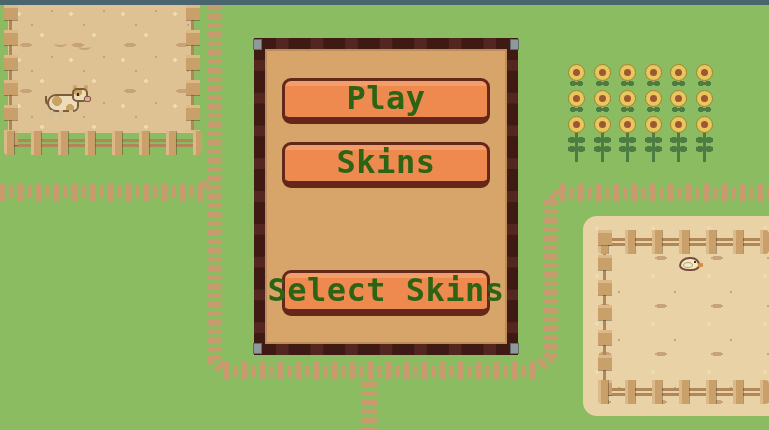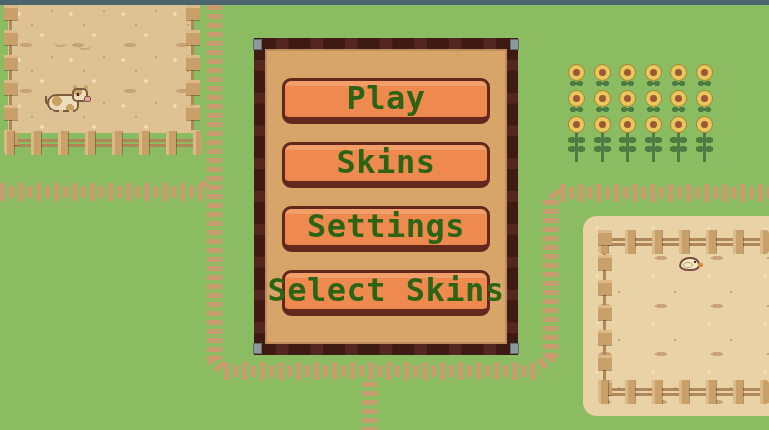--- a/index.html
+++ b/index.html
@@ -248,17 +248,16 @@
   <div class="abs dd" style="left:548px;top:192px;transform:rotate(-40deg);"></div>
 
   <div class="abs panel">
     <div class="panel-inner"></div>
     <div class="rivet" style="left:-1px;top:1px;"></div>
     <div class="rivet" style="right:-1px;top:1px;"></div>
     <div class="rivet" style="left:-1px;bottom:1px;"></div>
     <div class="rivet" style="right:-1px;bottom:1px;"></div>
     <div class="menu-btn" style="top:40px;">Play</div>
     <div class="menu-btn" style="top:104px;">Skins</div>
-    <div class="menu-btn" style="top:168px;">Settings</div>
     <div class="menu-btn" style="top:232px;">Select Skins</div>
   </div>
 
 </div>
 
 </body></html>

